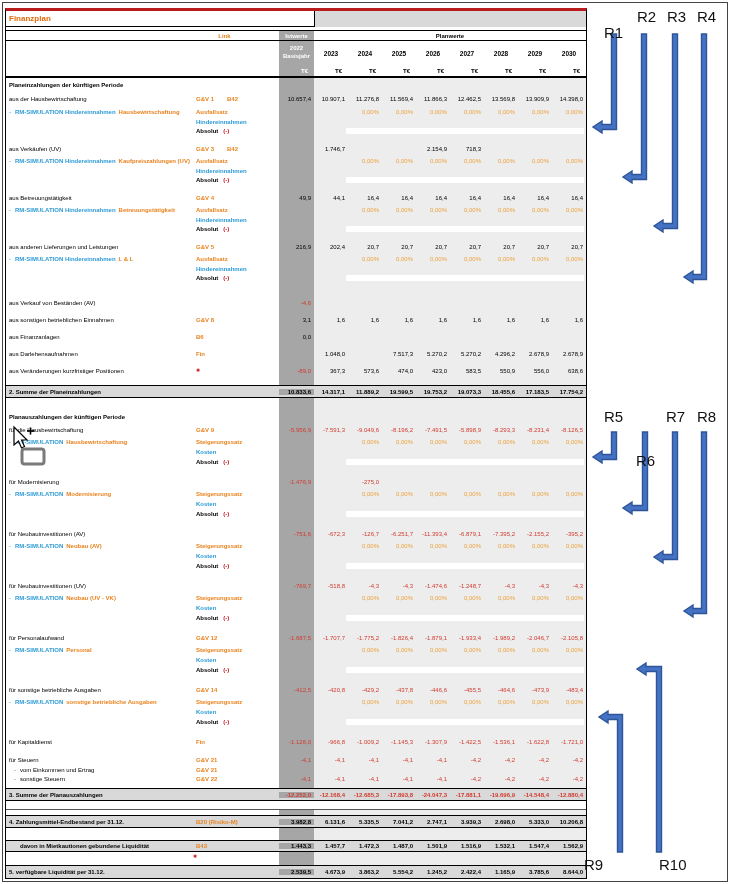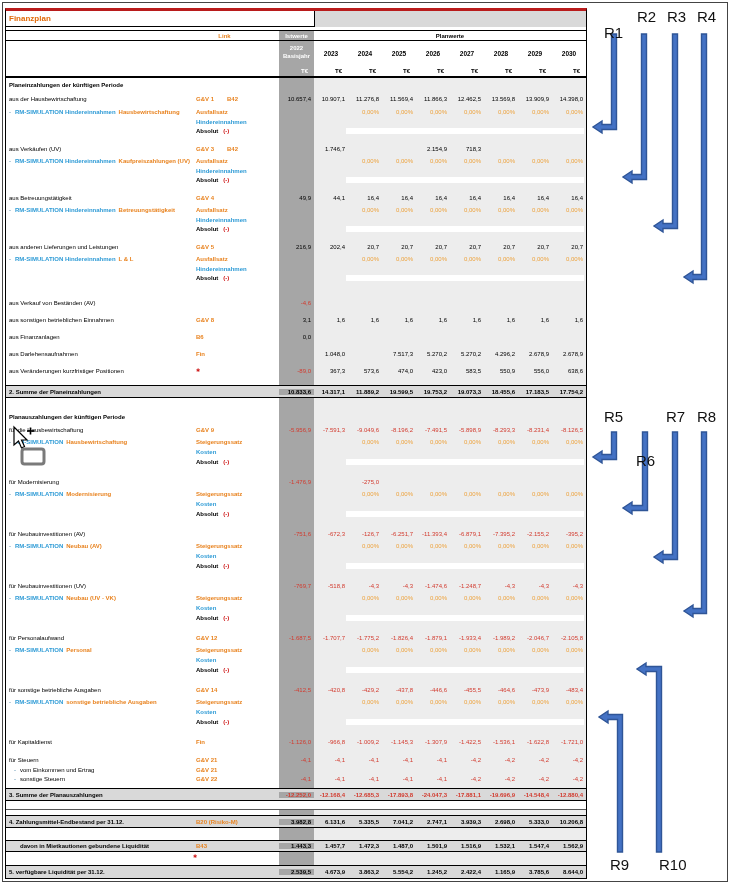--- a/index.html
+++ b/index.html
@@ -1080,21 +1080,21 @@
   </svg>
 <div id="arrow-labels">
     <div class="arrow-label" style="left: 604px; top: 24px;">R1</div>
     <div class="arrow-label" style="left: 637px; top: 8px;">R2</div>
     <div class="arrow-label" style="left: 667px; top: 8px;">R3</div>
     <div class="arrow-label" style="left: 697px; top: 8px;">R4</div>
     <div class="arrow-label" style="left: 604px; top: 408px;">R5</div>
     <div class="arrow-label" style="left: 636px; top: 408px; margin-top: 44px;">R6</div>
     <div class="arrow-label" style="left: 666px; top: 408px;">R7</div>
     <div class="arrow-label" style="left: 697px; top: 408px;">R8</div>
-    <div class="arrow-label" style="left: 610px; top: 856px;">R9</div>
+    <div class="arrow-label" style="left: 584px; top: 856px;">R9</div>
     <div class="arrow-label" style="left: 659px; top: 856px;">R10</div>
   </div>
 
 <svg id="cursor" width="60" height="60" style="left:8px;top:422px;" xmlns="http://www.w3.org/2000/svg">
   <polygon points="6,5 6,23 10.5,19 13.5,26 16.5,24.5 13.5,18 19,18" fill="#fff" stroke="#000" stroke-width="1.2"></polygon>
   <g fill="#000">
     <rect x="19" y="8.2" width="7" height="1.6"></rect>
     <rect x="21.7" y="5.5" width="1.6" height="7"></rect>
   </g>
   <rect x="14" y="27" width="22" height="15" rx="2.5" fill="none" stroke="#7a7a7a" stroke-width="3"></rect>

